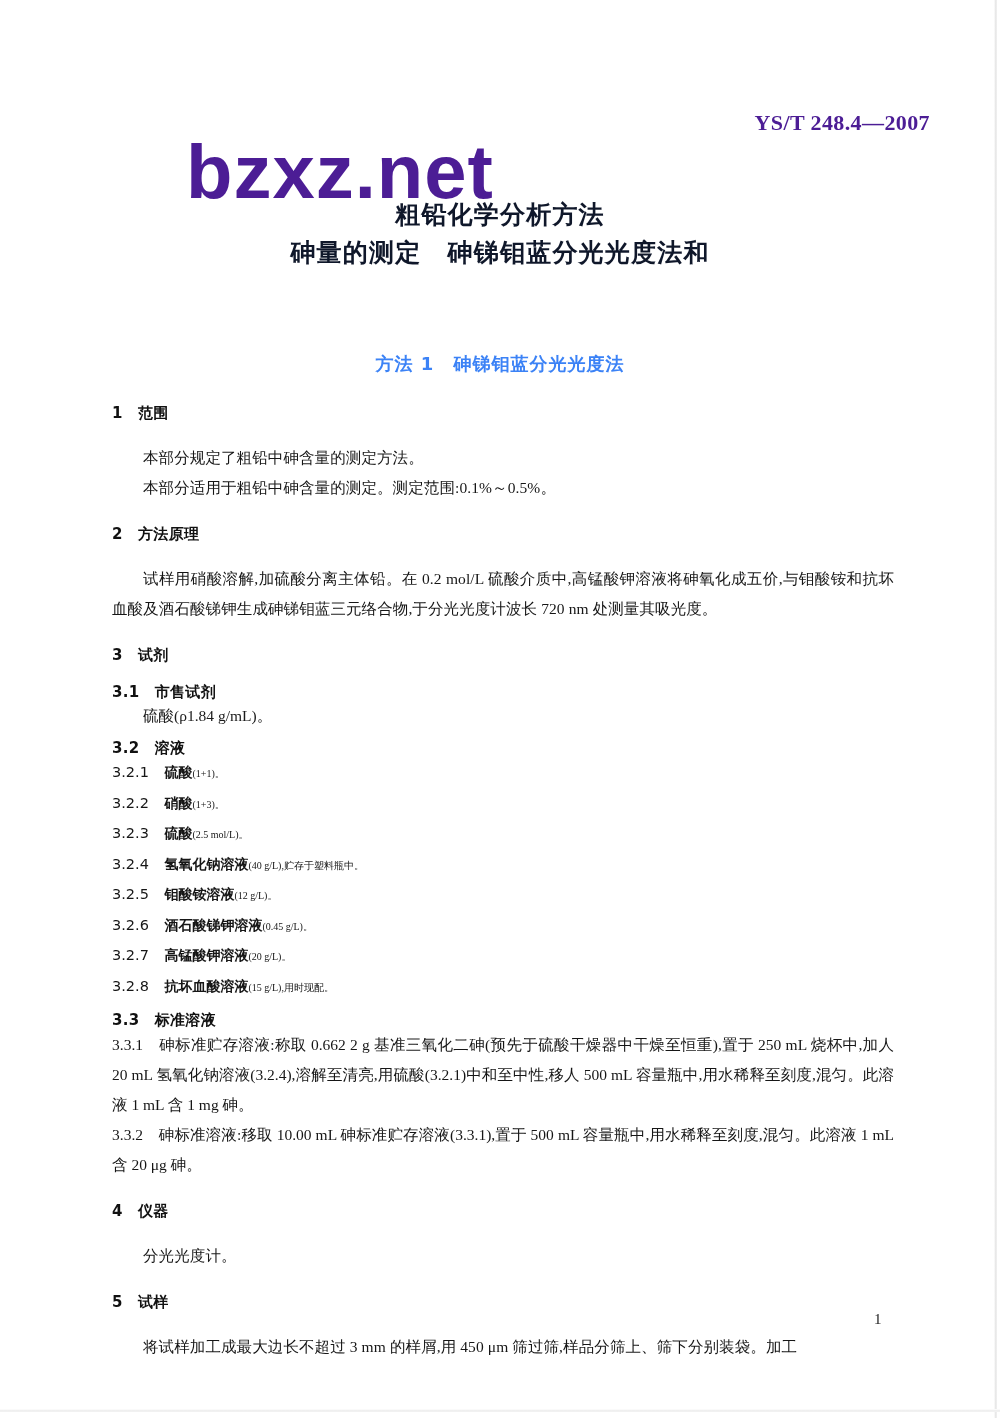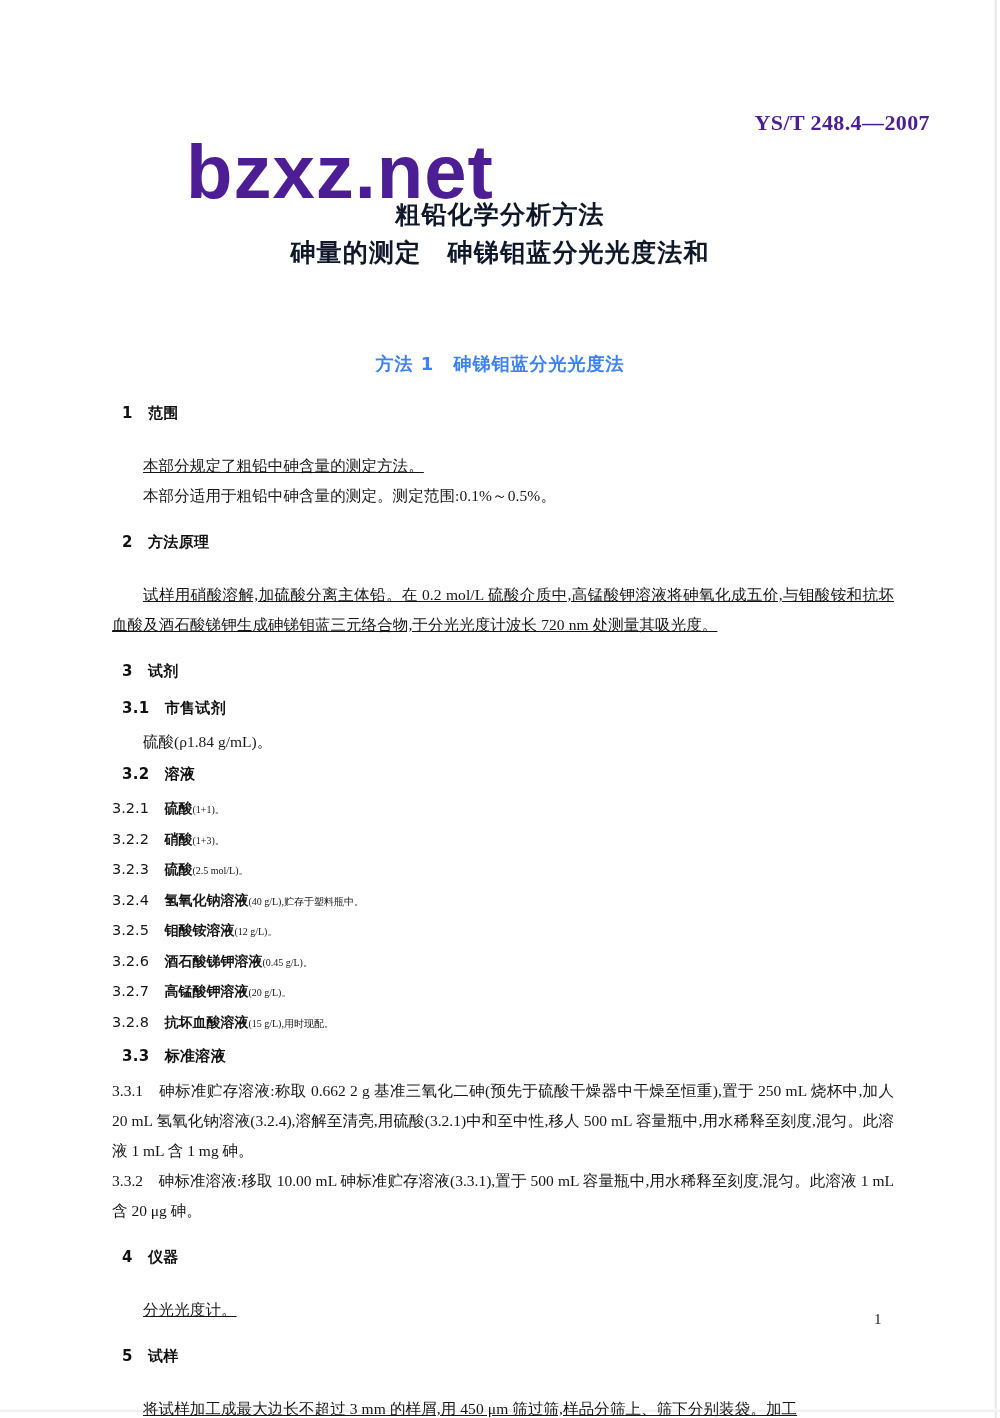--- a/index.html
+++ b/index.html
@@ -106,39 +106,39 @@
     left: 112px;
     width: 782px;
     z-index: 2;
   }
   .sec-h {
     font-family: "DejaVu Sans", "Liberation Sans", sans-serif;
     font-weight: bold;
     font-size: 15px;
     letter-spacing: 0.3px;
     color: #111;
-    margin: 10px;
+    margin: 0;
     white-space: pre;
   }
   .sec-h.lvl1 { margin-top: 22px; }
   .sec-h.lvl2 { margin-top: 9px; }
   .first-h { margin-top: 0 !important; }
 
   .para {
     font-family: "Liberation Serif", "DejaVu Serif", serif;
     font-size: 15.5px;
     line-height: 30px;
     color: #161616;
     margin: 0;
     text-align: justify;
     text-justify: inter-character;
     letter-spacing: 0.1px;
   }
   .para.indent { text-indent: 2em; }
-  .para.blockstart { margin-top: 28px; text-decoration: underline; }
+  .para.blockstart { margin-top: 20px; }
   .para.tight { margin-top: 0; }
 
   .item {
     font-family: "Liberation Serif", "DejaVu Serif", serif;
     font-size: 15.5px;
     line-height: 28.5px;
     color: #161616;
     margin: 0;
     white-space: pre;
   }

